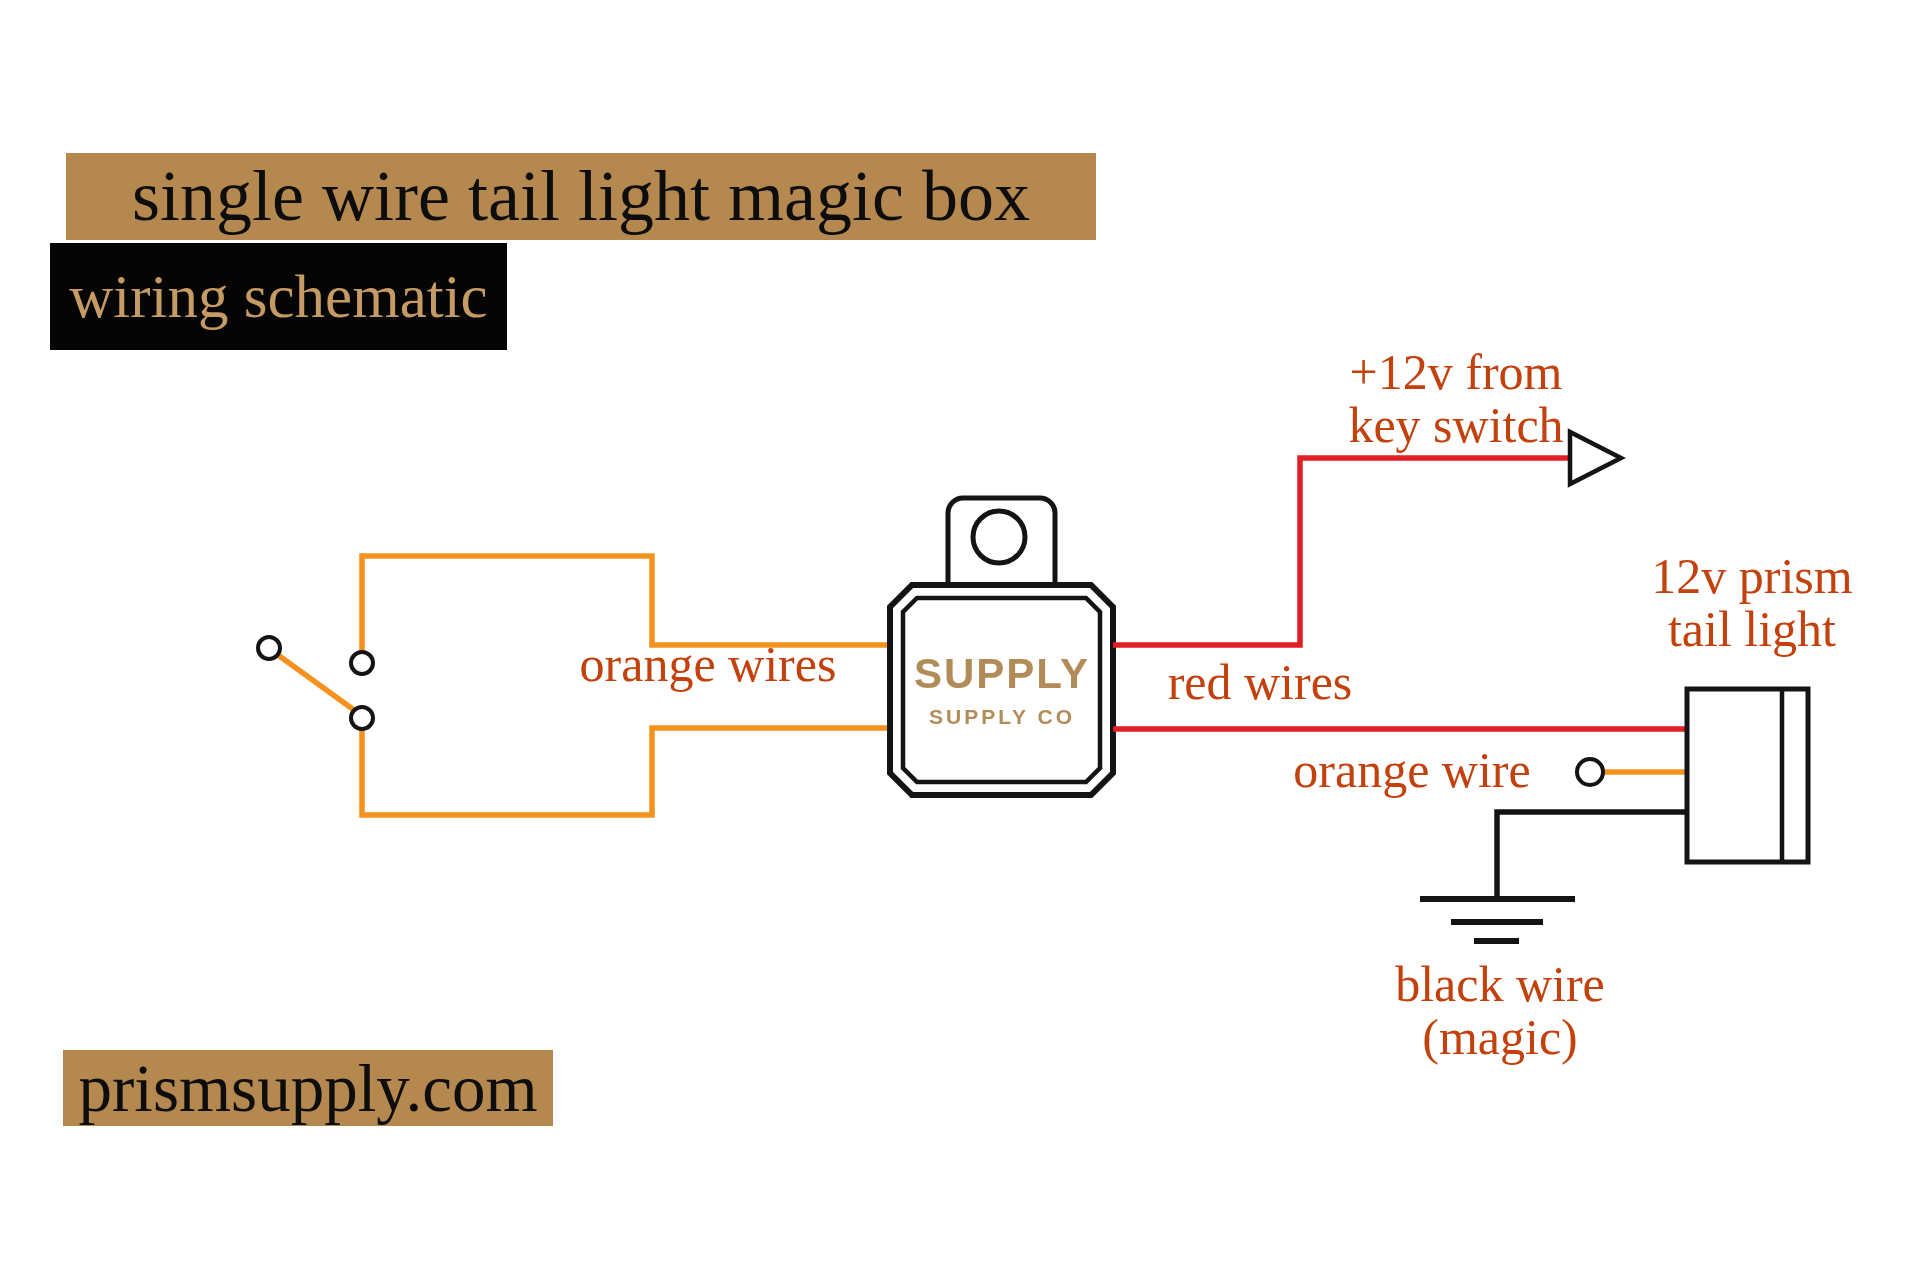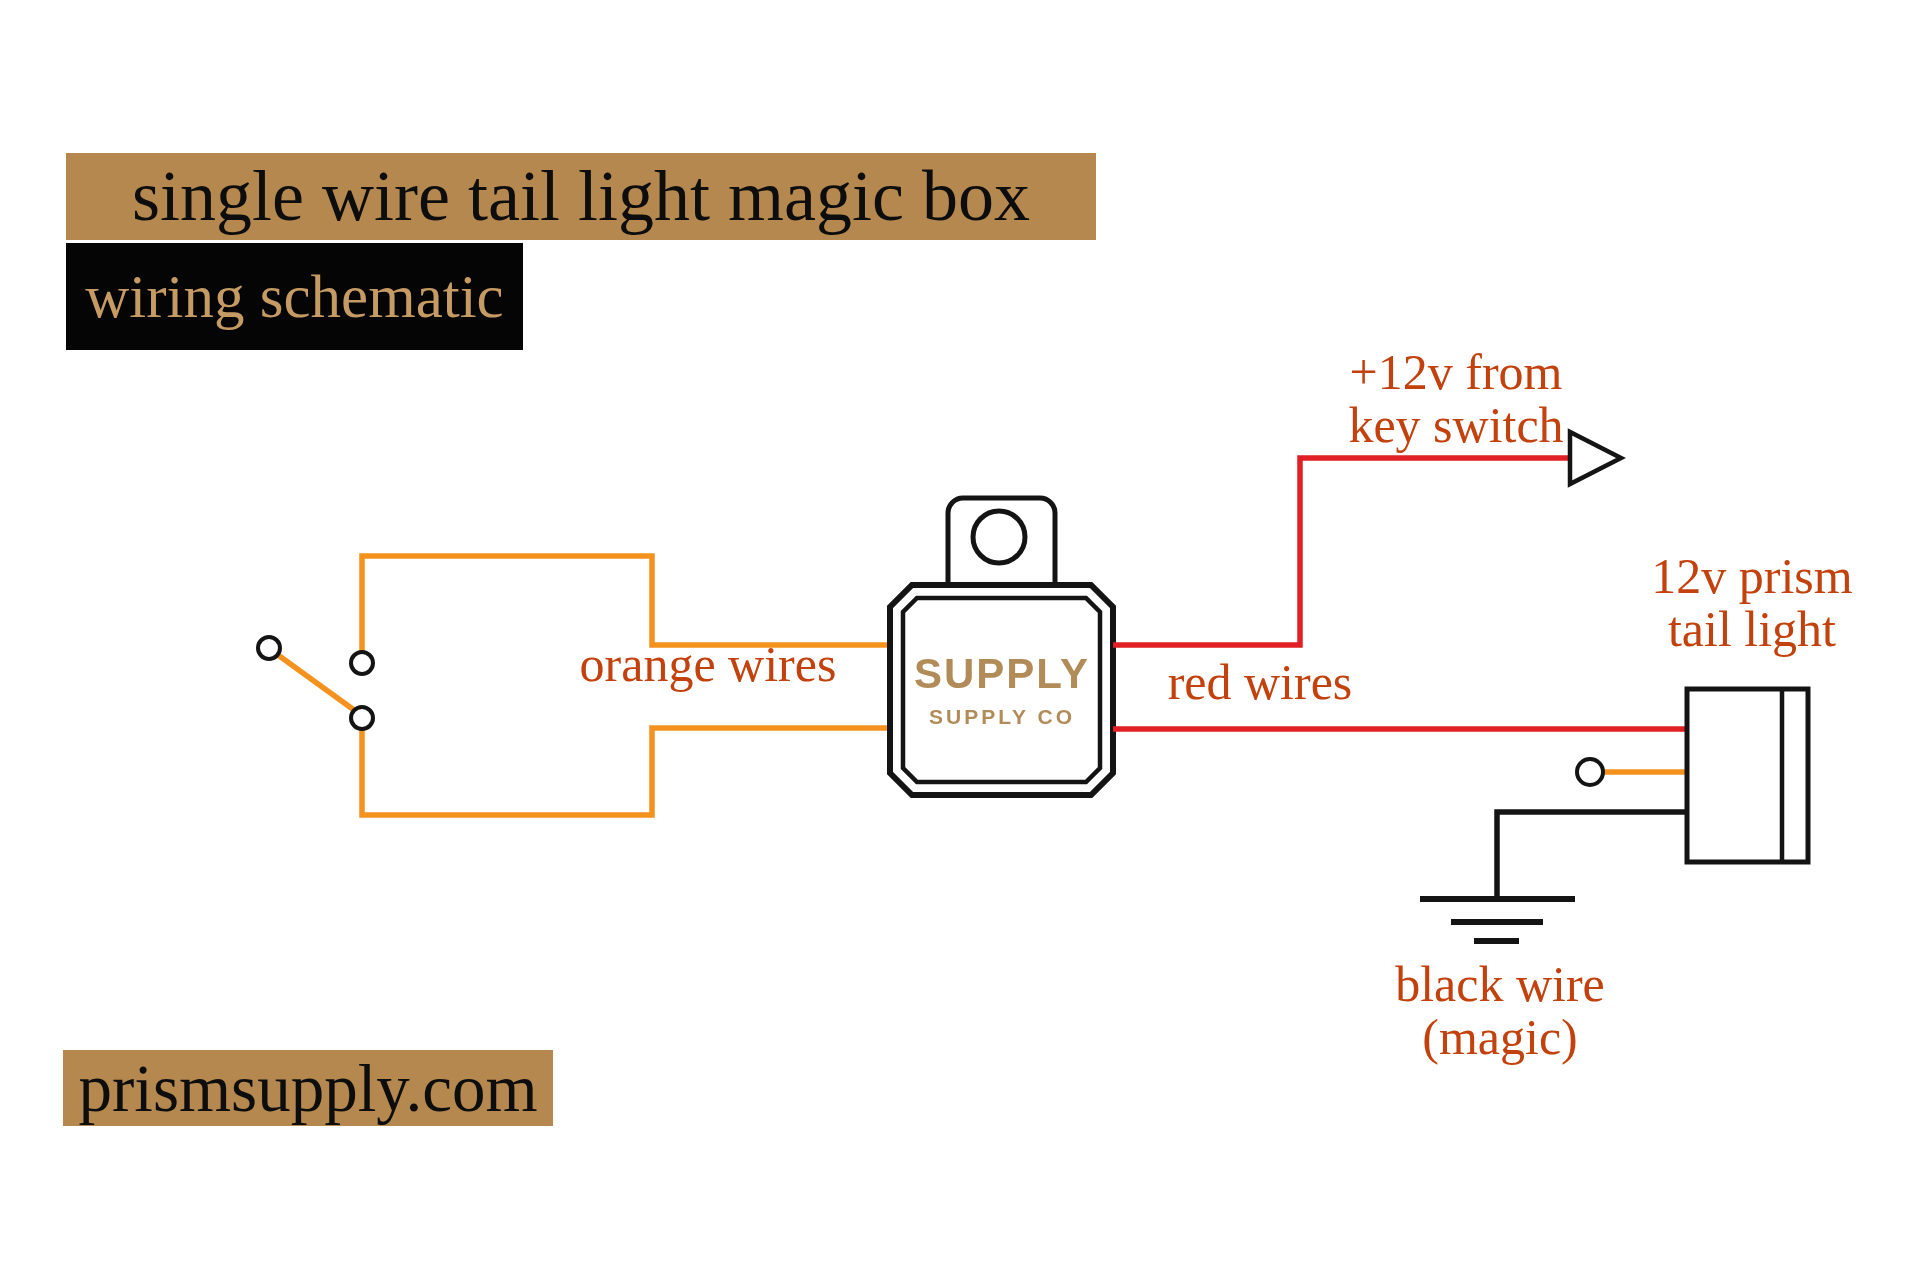--- a/index.html
+++ b/index.html
@@ -5,21 +5,21 @@
   html,body{margin:0;padding:0;background:#ffffff;}
   .stage{
     position:relative;width:1920px;height:1281px;background:#ffffff;overflow:hidden;
     font-family:"Liberation Serif", serif;color:#141414;
   }
   .schematic-svg{position:absolute;left:0;top:0;width:1920px;height:1281px;}
 
   
   .banner{position:absolute;display:flex;align-items:center;justify-content:center;white-space:nowrap;}
   .banner-title{left:66px;top:123px;width:1030px;height:87px;background:#b5884f;font-size:72px;color:#0d0d0d;margin-top:30px;}
-  .banner-subtitle{left:66px;top:243px;width:457px;height:107px;background:#050505;font-size:61px;color:#c59a63;}
+  .banner-subtitle{left:50px;top:243px;width:457px;height:107px;background:#050505;font-size:61px;color:#c59a63;}
   .banner-footer{left:63px;top:1050px;width:490px;height:76px;background:#b5884f;font-size:67px;color:#0d0d0d;}
 
   
   .label{position:absolute;transform:translateX(-50%);text-align:center;white-space:nowrap;
          font-size:50px;line-height:53px;color:#c2410c;}
   .label-brake{left:122px;top:608px;}
   .label-orange-wires{left:708px;top:638px;}
   .label-red-wires{left:1260px;top:656px;}
   .label-orange-wire{left:1412px;top:744px;}
   .label-key-switch{left:1456px;top:346px;}
@@ -80,20 +80,21 @@
 
   <div class="banner banner-title">single wire tail light magic box</div>
   <div class="banner banner-subtitle">wiring schematic</div>
   <div class="banner banner-footer">prismsupply.com</div>
 
 
   <div class="label label-orange-wires">orange wires</div>
 
   <div class="label label-red-wires">red wires</div>
 
+  <div class="label label-orange-wire">orange wire</div>
 
   <div class="label label-key-switch">
     <div>+12v from</div>
     <div>key switch</div>
   </div>
 
   <div class="label label-tail-light">
     <div>12v prism</div>
     <div>tail light</div>
   </div>

